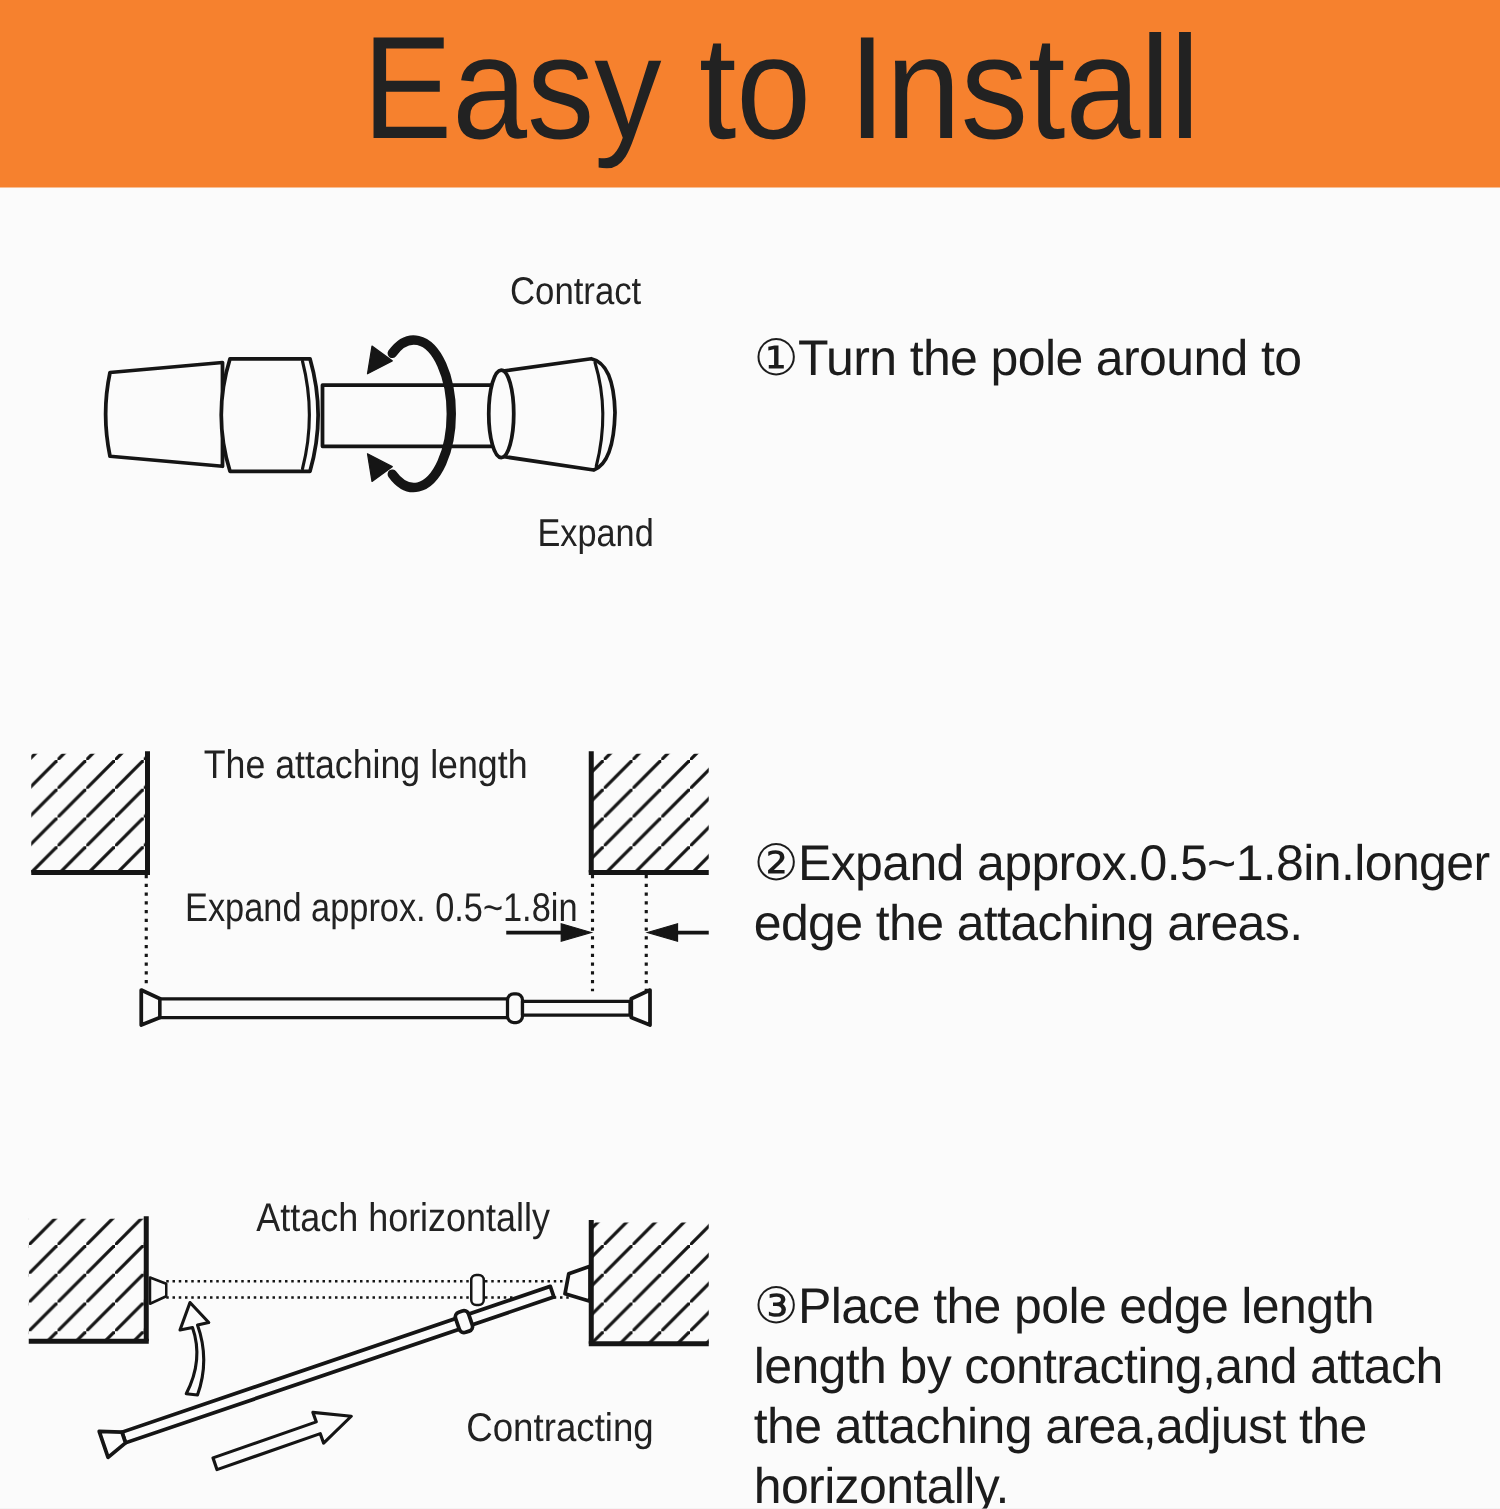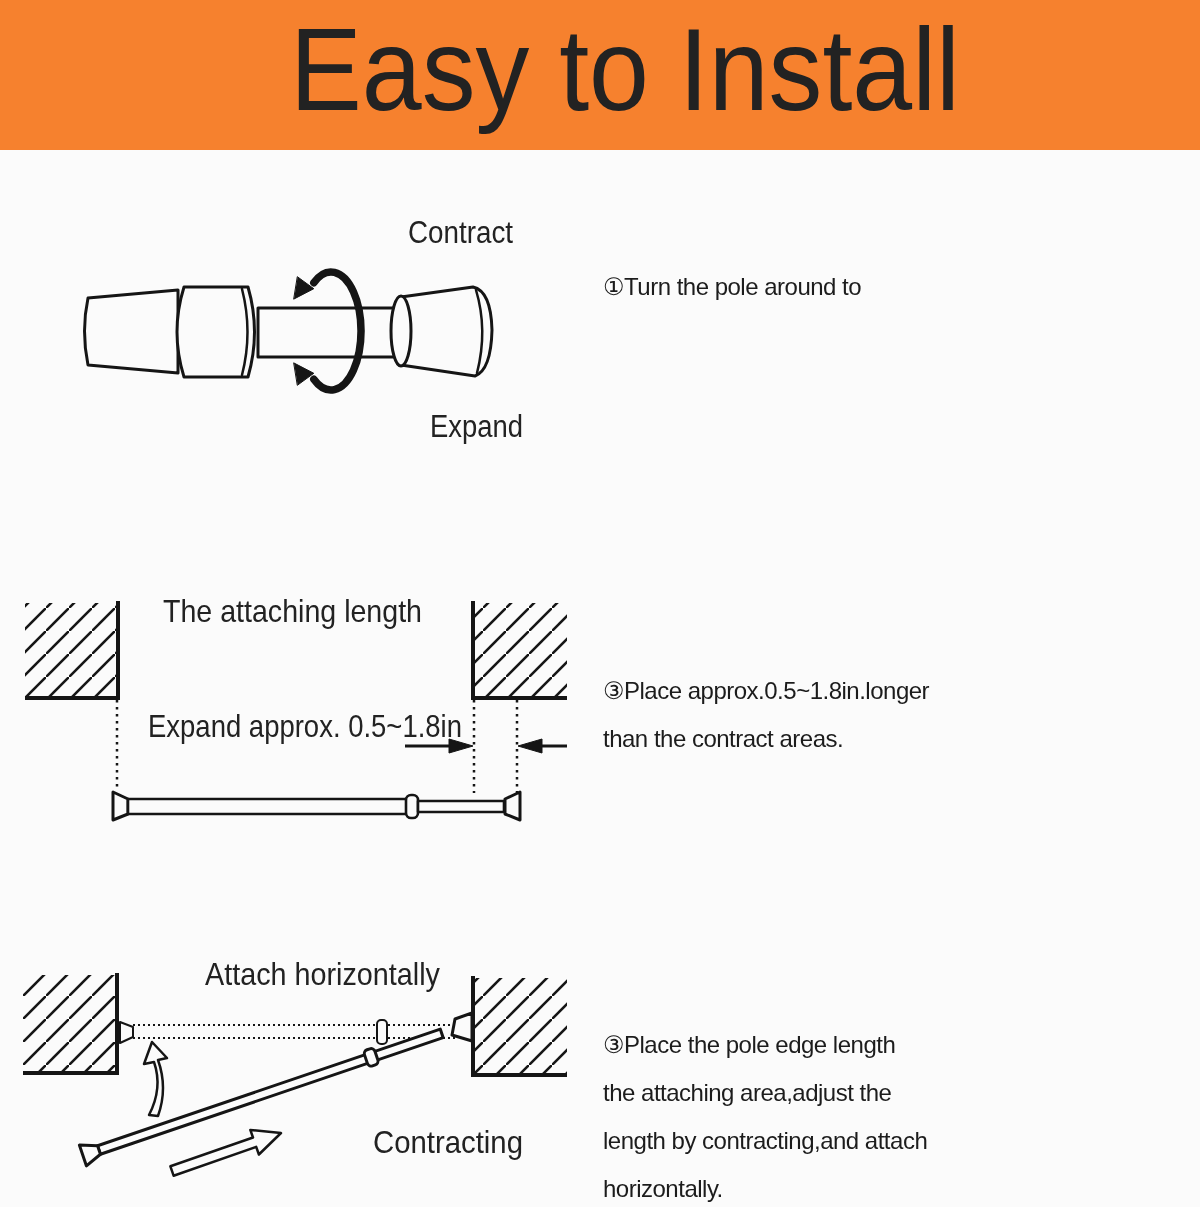--- a/index.html
+++ b/index.html
@@ -9,21 +9,21 @@
     font-family:"Liberation Sans","DejaVu Sans",sans-serif;
     color:#1e1e1e;
   }
   .banner{
     position:absolute;left:0;top:0;width:1200px;height:150px;
     background:#f6812e;
   }
   .banner svg{display:block;}
   .step{
     position:absolute;left:603px;width:585px;
-    font-size:24px;line-height:48px;letter-spacing:-0.5px;color:#1c1c1c;
+    font-size:40px;line-height:48px;letter-spacing:-0.5px;color:#1c1c1c;
   }
   .step .ln{white-space:nowrap;}
   #step1{top:263px;}
   #step2{top:667px;}
   #step3{top:1021px;}
   .diag{position:absolute;}
   #diag1{left:60px;top:195px;}
   #diag2{left:0px;top:585px;}
   #diag3{left:0px;top:950px;}
   svg text{
@@ -119,22 +119,22 @@
         <rect x="406" y="210" width="12" height="23" rx="5" stroke-width="2.6"></rect>
         <rect x="418" y="216" width="86" height="11" stroke-width="2.6"></rect>
         <polygon points="520,207 505,214 505,229 520,235" stroke-width="3"></polygon>
       </g>
     </g>
     <text class="dlabel" x="163" y="37" textLength="259" lengthAdjust="spacingAndGlyphs">The attaching length</text>
     <text class="dlabel" x="148" y="152" textLength="314" lengthAdjust="spacingAndGlyphs">Expand approx. 0.5~1.8in</text>
   </svg>
 
   <div id="step2" class="step">
-    <div class="ln">③Place approx.0.5~1.8in.longer</div>
-    <div class="ln">than the contract areas.</div>
+    <div class="ln">②Expand approx.0.5~1.8in.longer</div>
+    <div class="ln">edge the attaching areas.</div>
   </div>
 
   <svg id="diag3" class="diag" width="600" height="257" viewBox="0 0 600 257">
     <g stroke="#151515">
 
       <g>
         <rect x="23" y="25" width="94" height="98" fill="url(#hatch)" stroke="none"></rect>
         <line x1="117" y1="23" x2="117" y2="123" stroke-width="4"></line>
         <line x1="23" y1="123" x2="119" y2="123" stroke-width="4"></line>
       </g>
@@ -164,18 +164,18 @@
       <path d="M149,165 Q163,138 154,112 L144,114 L152,92 L167,108 L158,110 Q168,138 158,166 Z" fill="#fbfbfb" stroke-width="2.5" stroke-linejoin="round"></path>
 
       <polygon points="173.6,225.7 256.2,196.9 258.9,204.5 281,183 250.3,179.9 253,187.5 170.4,216.3" fill="#fbfbfb" stroke-width="2.5" stroke-linejoin="round"></polygon>
     </g>
     <text class="dlabel" x="205" y="35" textLength="235" lengthAdjust="spacingAndGlyphs">Attach horizontally</text>
     <text class="dlabel" x="373" y="203" textLength="150" lengthAdjust="spacingAndGlyphs">Contracting</text>
   </svg>
 
   <div id="step3" class="step">
     <div class="ln">③Place the pole edge length</div>
+    <div class="ln">length by contracting,and attach</div>
     <div class="ln">the attaching area,adjust the</div>
-    <div class="ln">length by contracting,and attach</div>
     <div class="ln">horizontally.</div>
   </div>
 
 </div>
 
 </body></html>

